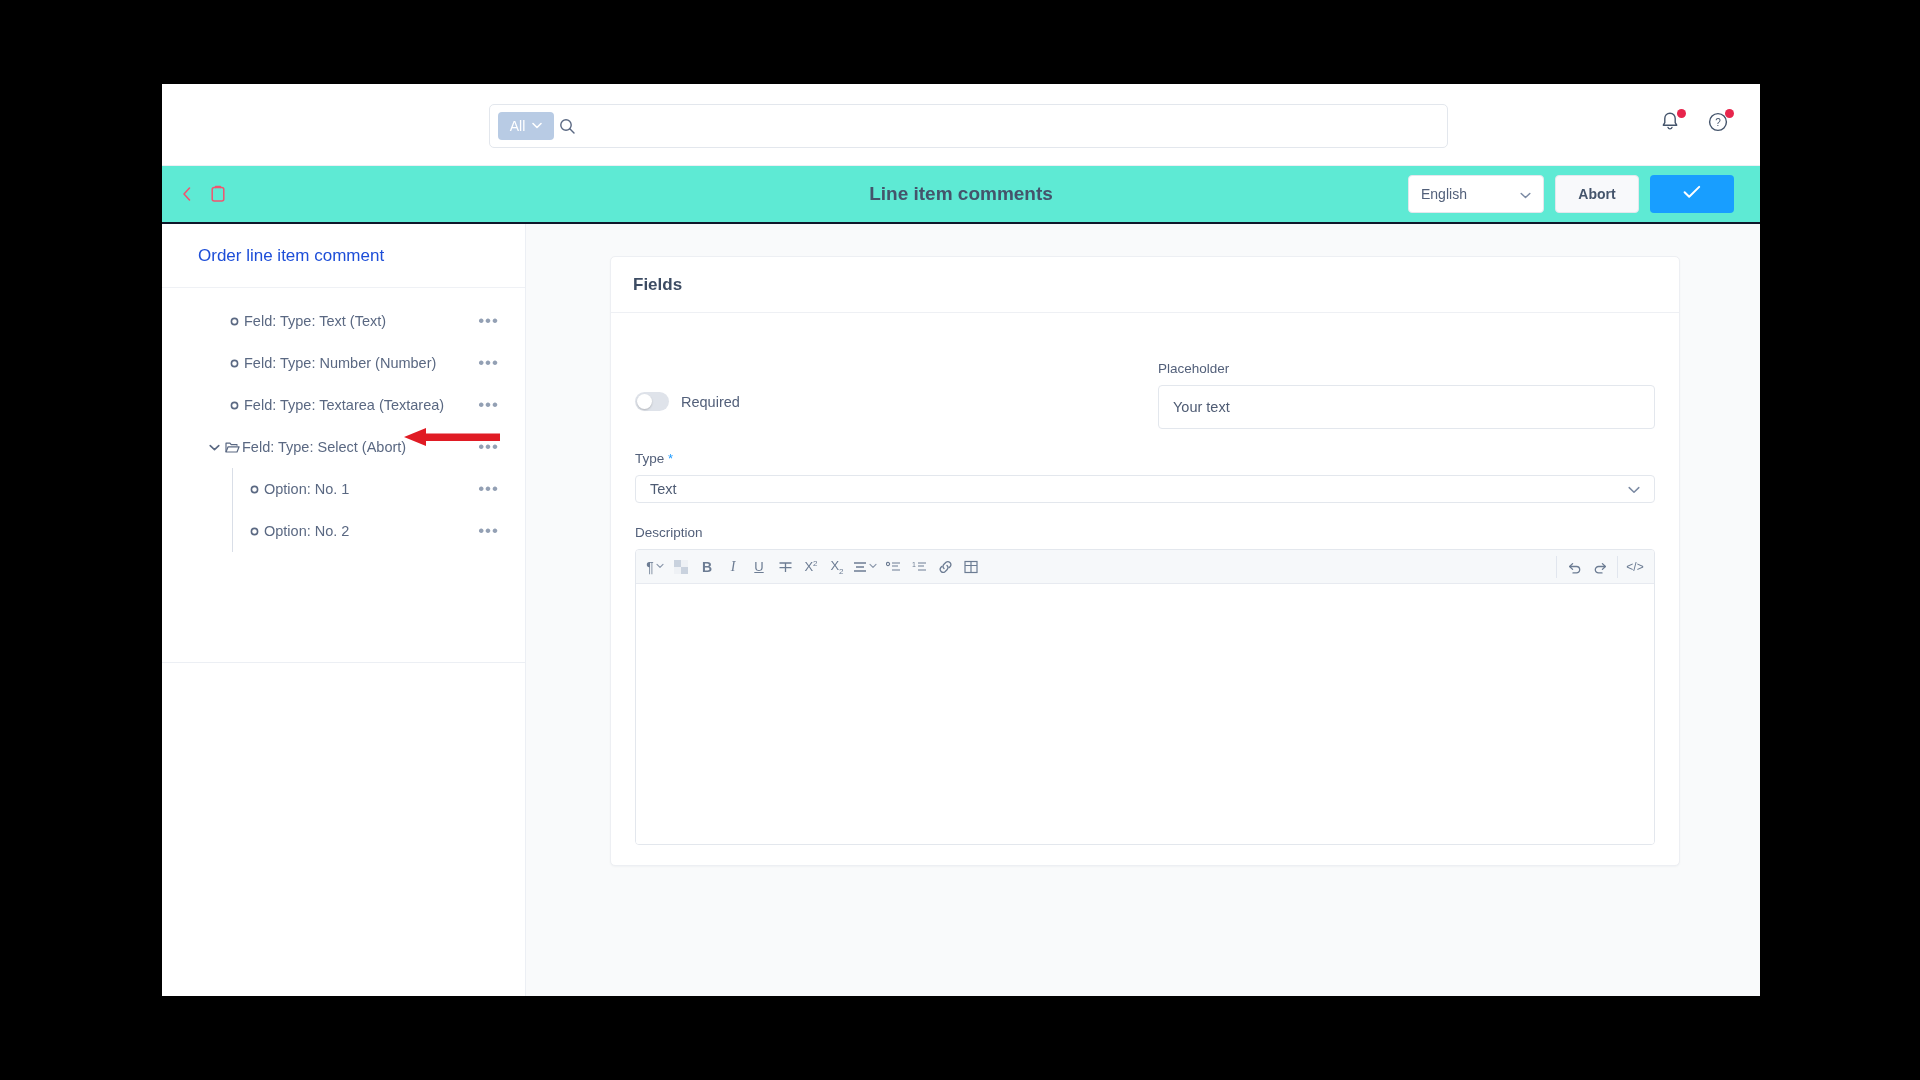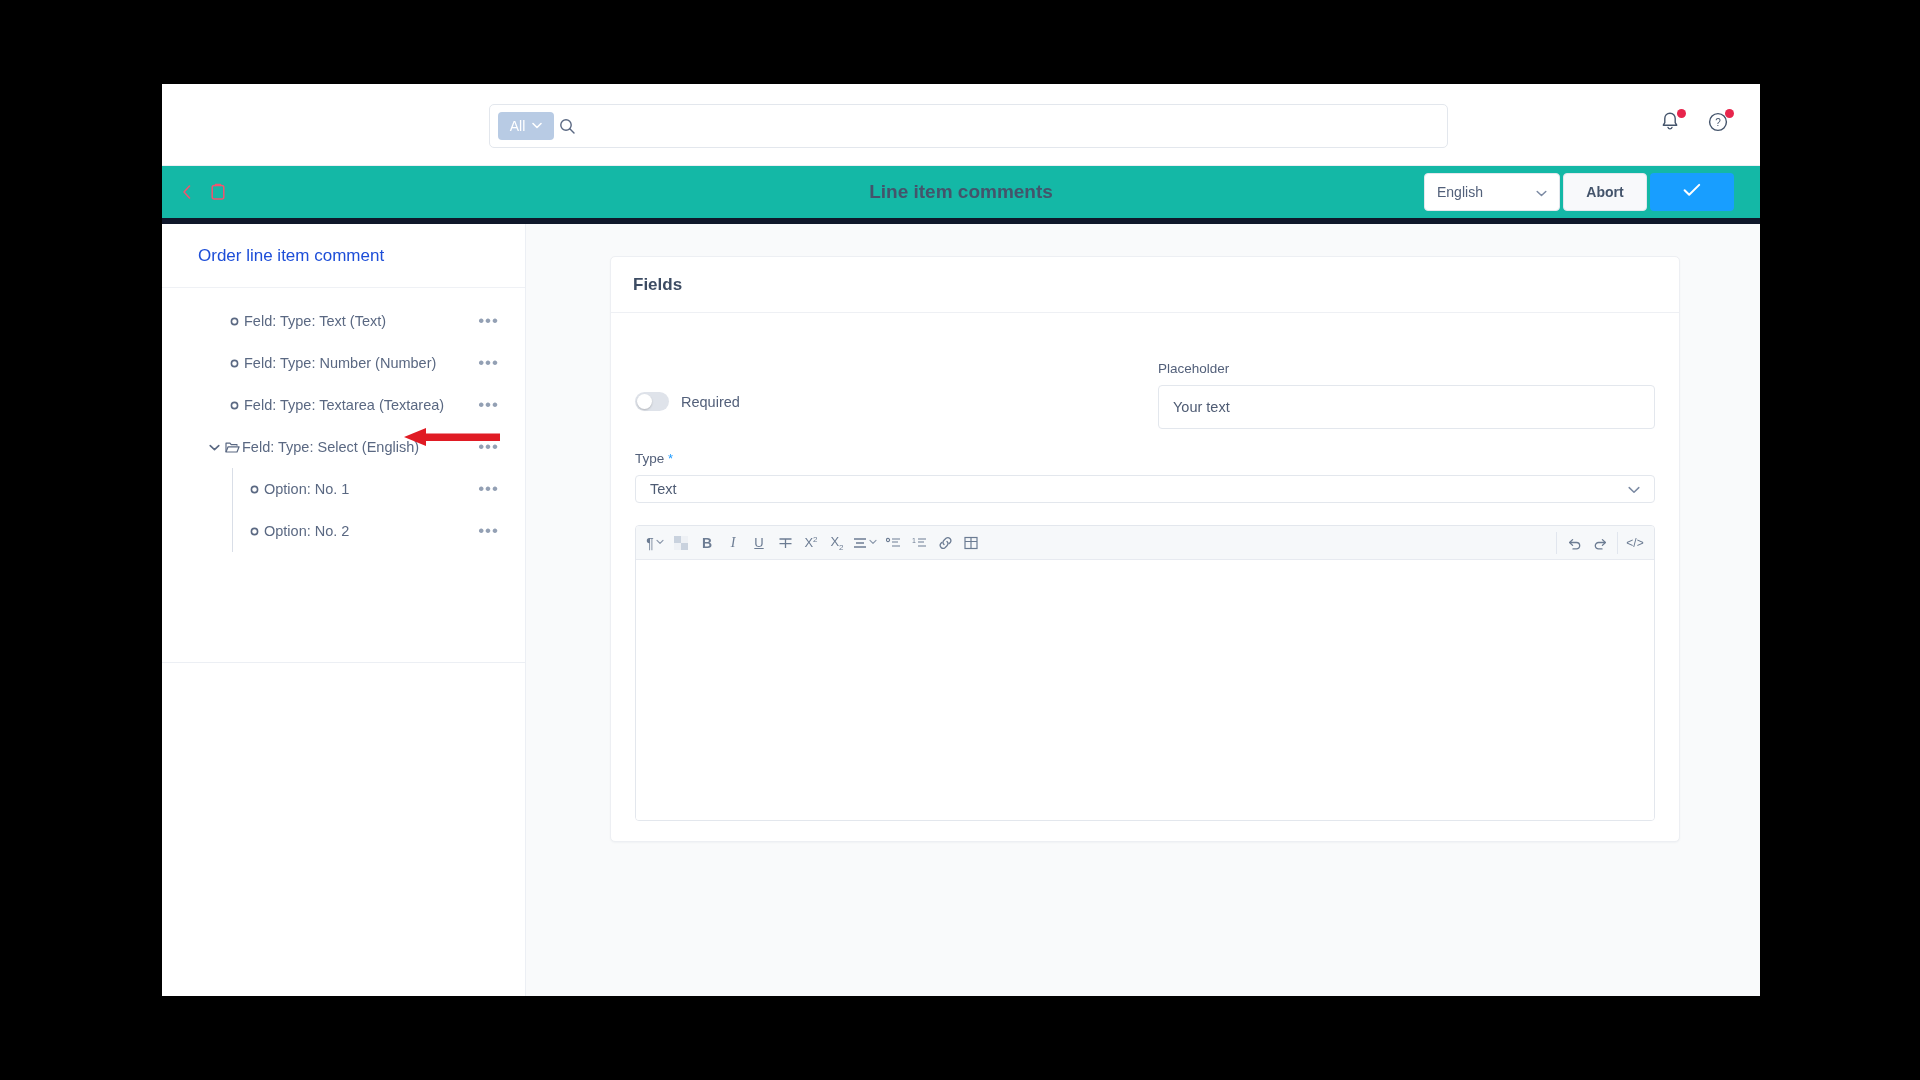--- a/index.html
+++ b/index.html
@@ -77,22 +77,22 @@
   .icon-badge { position: relative; width: 26px; height: 26px; cursor: pointer; }
   .icon-badge .dot {
     position: absolute; right: -2px; top: -1px;
     width: 9px; height: 9px; border-radius: 50%;
     background: #e7254c;
   }
 
   
   .header {
     height: 58px;
-    background: #14b8a6;
-    border-bottom: 6px solid #0f172a;
+    background: #5eead4;
+    border-bottom: 2px solid #0f172a;
     display: flex;
     align-items: center;
     position: relative;
   }
   .header-left {
     display: flex; align-items: center; gap: 14px;
     margin-left: 17px;
   }
   .hl-icon { color: #f2546f; display: flex; align-items: center; cursor: pointer; }
   .header-title {
@@ -103,21 +103,21 @@
     font-size: 19px;
     font-weight: bold;
     color: #44546b;
     pointer-events: none;
   }
   .header-right {
     position: absolute;
     right: 26px;
     display: flex;
     align-items: center;
-    gap: 3px;
+    gap: 11px;
   }
   .lang-select {
     width: 136px; height: 38px;
     border: 1px solid #e3e7ed; border-radius: 4px;
     background: #fff;
     display: flex; align-items: center; justify-content: space-between;
     padding: 0 12px;
     font-size: 14px; color: #52607a;
     cursor: pointer;
   }
@@ -432,21 +432,21 @@
                 <svg width="11" height="7" viewBox="0 0 11 7">
                   <path d="M1.2 1.6L5.5 5.6L9.8 1.6" stroke="#5a6882" stroke-width="1.6" fill="none" stroke-linecap="round" stroke-linejoin="round"></path>
                 </svg>
               </span>
               <span class="node-icon">
                 <svg width="15" height="13" viewBox="0 0 15 13">
                   <path d="M1 11V2.2h4l1.2 1.5H12v1.1" stroke="#5a6882" stroke-width="1.2" fill="none" stroke-linejoin="round"></path>
                   <path d="M1 11l2.1-5.2h11L12 11z" stroke="#5a6882" stroke-width="1.2" fill="none" stroke-linejoin="round"></path>
                 </svg>
               </span>
-              <span class="label">Feld: Type: Select (English)</span>
+              <span class="label">Feld: Type: Select (Abort)</span>
               <span class="dots">•••</span>
             </div>
             <div class="tree-row lvl1">
               <span class="node-icon">
                 <svg width="9" height="9" viewBox="0 0 9 9">
                   <circle cx="4.5" cy="4.5" r="3.1" stroke="#5a6882" stroke-width="1.6" fill="none"></circle>
                 </svg>
               </span>
               <span class="label">Option: No. 1</span>
               <span class="dots">•••</span>
@@ -495,20 +495,21 @@
               <span>Text</span>
               <span>
                 <svg width="12" height="8" viewBox="0 0 12 8">
                     <path d="M1.2 1.6L6 6.2L10.8 1.6" stroke="#7b8aa3" stroke-width="1.5" fill="none" stroke-linecap="round" stroke-linejoin="round"></path>
                   </svg>
               </span>
             </div>
           </div>
 
           <div class="editor-wrap">
+            <label class="fl">Description</label>
             <div class="editor">
               <div class="editor-toolbar" id="toolbar">
                   <span class="tb-btn">
                     <span style="font-size:14px;">¶</span>
                     <span class="mini-caret"><svg width="8" height="6" viewBox="0 0 8 6">
                         <path d="M1 1.3L4 4.3L7 1.3" stroke="#8b98ab" stroke-width="1.2" fill="none" stroke-linecap="round" stroke-linejoin="round"></path>
                       </svg></span>
                   </span>
                   <span class="tb-btn">
                     <svg width="14" height="14" viewBox="0 0 14 14">

